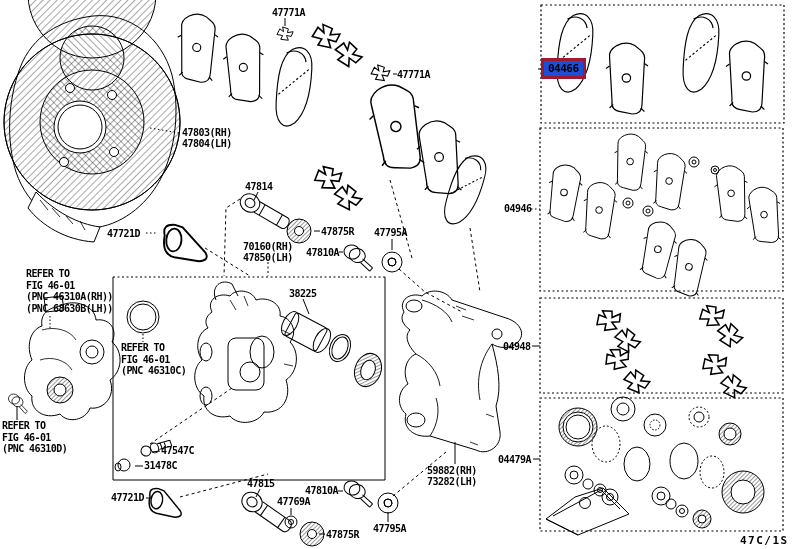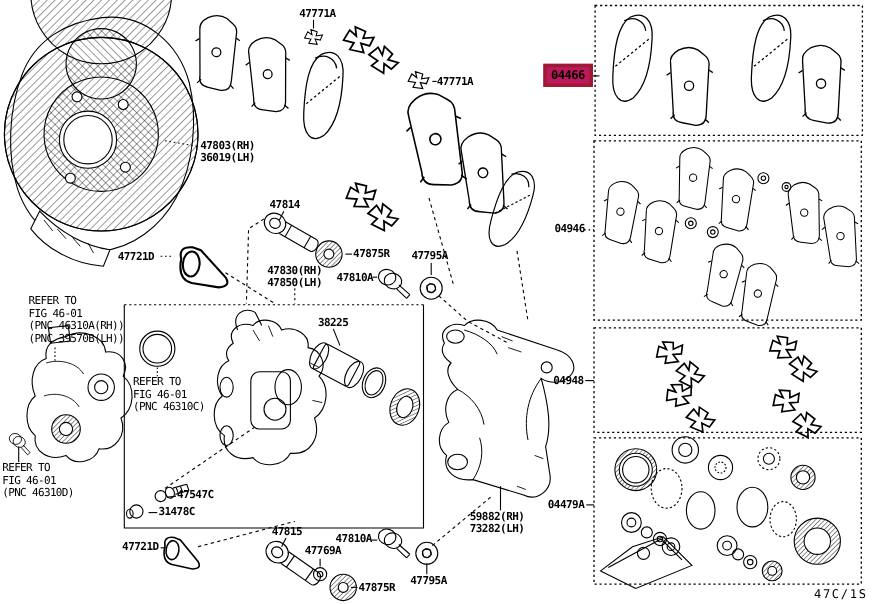--- a/index.html
+++ b/index.html
@@ -1,25 +1,25 @@
 <!DOCTYPE html>
 <html><head>
 <meta charset="utf-8">
 <style>
   html,body{margin:0;padding:0;background:#fff;}
   .stage{position:relative;width:796px;height:549px;background:#fff;overflow:hidden;
          font-family:"DejaVu Sans Mono","Liberation Mono",monospace;}
   .art{position:absolute;left:0;top:0;}
   .lbl{position:absolute;font-weight:bold;font-size:10px;letter-spacing:-0.5px;
        line-height:11px;color:#000;white-space:nowrap;}
-  .note{position:absolute;font-weight:normal;font-size:10px;letter-spacing:-0.6px;
+  .note{position:absolute;font-weight:bold;font-size:10px;letter-spacing:-0.6px;
         line-height:11.5px;color:#000;white-space:nowrap;}
   .hl{position:absolute;border:3px solid #9c1b33;padding:1px 4px;font-weight:bold;
-      font-size:11px;letter-spacing:-0.5px;color:#000;background:#be185d;}
-  .footer{position:absolute;font-weight:normal;font-size:11px;letter-spacing:1.5px;color:#000;}
+      font-size:11px;letter-spacing:-0.5px;color:#000;background:#1d4ed8;margin-left:47px;}
+  .footer{position:absolute;font-weight:bold;font-size:11px;letter-spacing:1.5px;color:#000;}
   svg *{vector-effect:none;}
 </style>
 </head>
 <body>
 
 <div class="stage">
 
 <svg class="art" width="796" height="549" viewBox="0 0 796 549" xmlns="http://www.w3.org/2000/svg" xmlns:xlink="http://www.w3.org/1999/xlink" fill="none" stroke="#000" stroke-width="1">
   <defs>
     <pattern id="hA" width="5" height="5" patternUnits="userSpaceOnUse" patternTransform="rotate(45)">
@@ -287,26 +287,26 @@
     <path d="M150,444 L232,388" stroke-dasharray="3 3"></path>
     <path d="M180,497 L268,474" stroke-dasharray="3 3"></path>
     <path d="M393,496 L446,452" stroke-dasharray="3 3"></path>
   </g>
 </svg>
 
 <div class="lbl" style="left:272px;top:7px">47771A</div>
 <div class="lbl" style="left:397px;top:69px">47771A</div>
 <div class="hl" style="left: 494px; top: 58px; border-color: rgb(156, 27, 51);">04466</div>
 <div class="lbl" style="left:182px;top:127px">47803(RH)</div>
-<div class="lbl" style="left:182px;top:138px">36019(LH)</div>
+<div class="lbl" style="left:182px;top:138px">47804(LH)</div>
 <div class="lbl" style="left:504px;top:203px">04946</div>
 <div class="lbl" style="left:245px;top:181px">47814</div>
 <div class="lbl" style="left:321px;top:226px">47875R</div>
 <div class="lbl" style="left:107px;top:228px">47721D</div>
-<div class="lbl" style="left:243px;top:241px">47830(RH)</div>
+<div class="lbl" style="left:243px;top:241px">70160(RH)</div>
 <div class="lbl" style="left:243px;top:252px">47850(LH)</div>
 <div class="lbl" style="left:306px;top:247px">47810A</div>
 <div class="lbl" style="left:374px;top:227px">47795A</div>
 <div class="lbl" style="left:289px;top:288px">38225</div>
 <div class="lbl" style="left:161px;top:445px">47547C</div>
 <div class="lbl" style="left:144px;top:460px">31478C</div>
 <div class="lbl" style="left:111px;top:492px">47721D</div>
 <div class="lbl" style="left:247px;top:478px">47815</div>
 <div class="lbl" style="left:277px;top:496px">47769A</div>
 <div class="lbl" style="left:305px;top:485px">47810A</div>
@@ -314,21 +314,21 @@
 <div class="lbl" style="left:373px;top:523px">47795A</div>
 <div class="lbl" style="left:427px;top:465px">59882(RH)</div>
 <div class="lbl" style="left:427px;top:476px">73282(LH)</div>
 <div class="lbl" style="left:503px;top:341px">04948</div>
 <div class="lbl" style="left:498px;top:454px">04479A</div>
 
 <div class="note" style="left:26px;top:268px">
   <div>REFER TO</div>
   <div>FIG 46-01</div>
   <div>(PNC 46310A(RH))</div>
-  <div>(PNC 39570B(LH))</div>
+  <div>(PNC 68630B(LH))</div>
 </div>
 <div class="note" style="left:121px;top:342px">
   <div>REFER TO</div>
   <div>FIG 46-01</div>
   <div>(PNC 46310C)</div>
 </div>
 <div class="note" style="left:2px;top:420px">
   <div>REFER TO</div>
   <div>FIG 46-01</div>
   <div>(PNC 46310D)</div>

